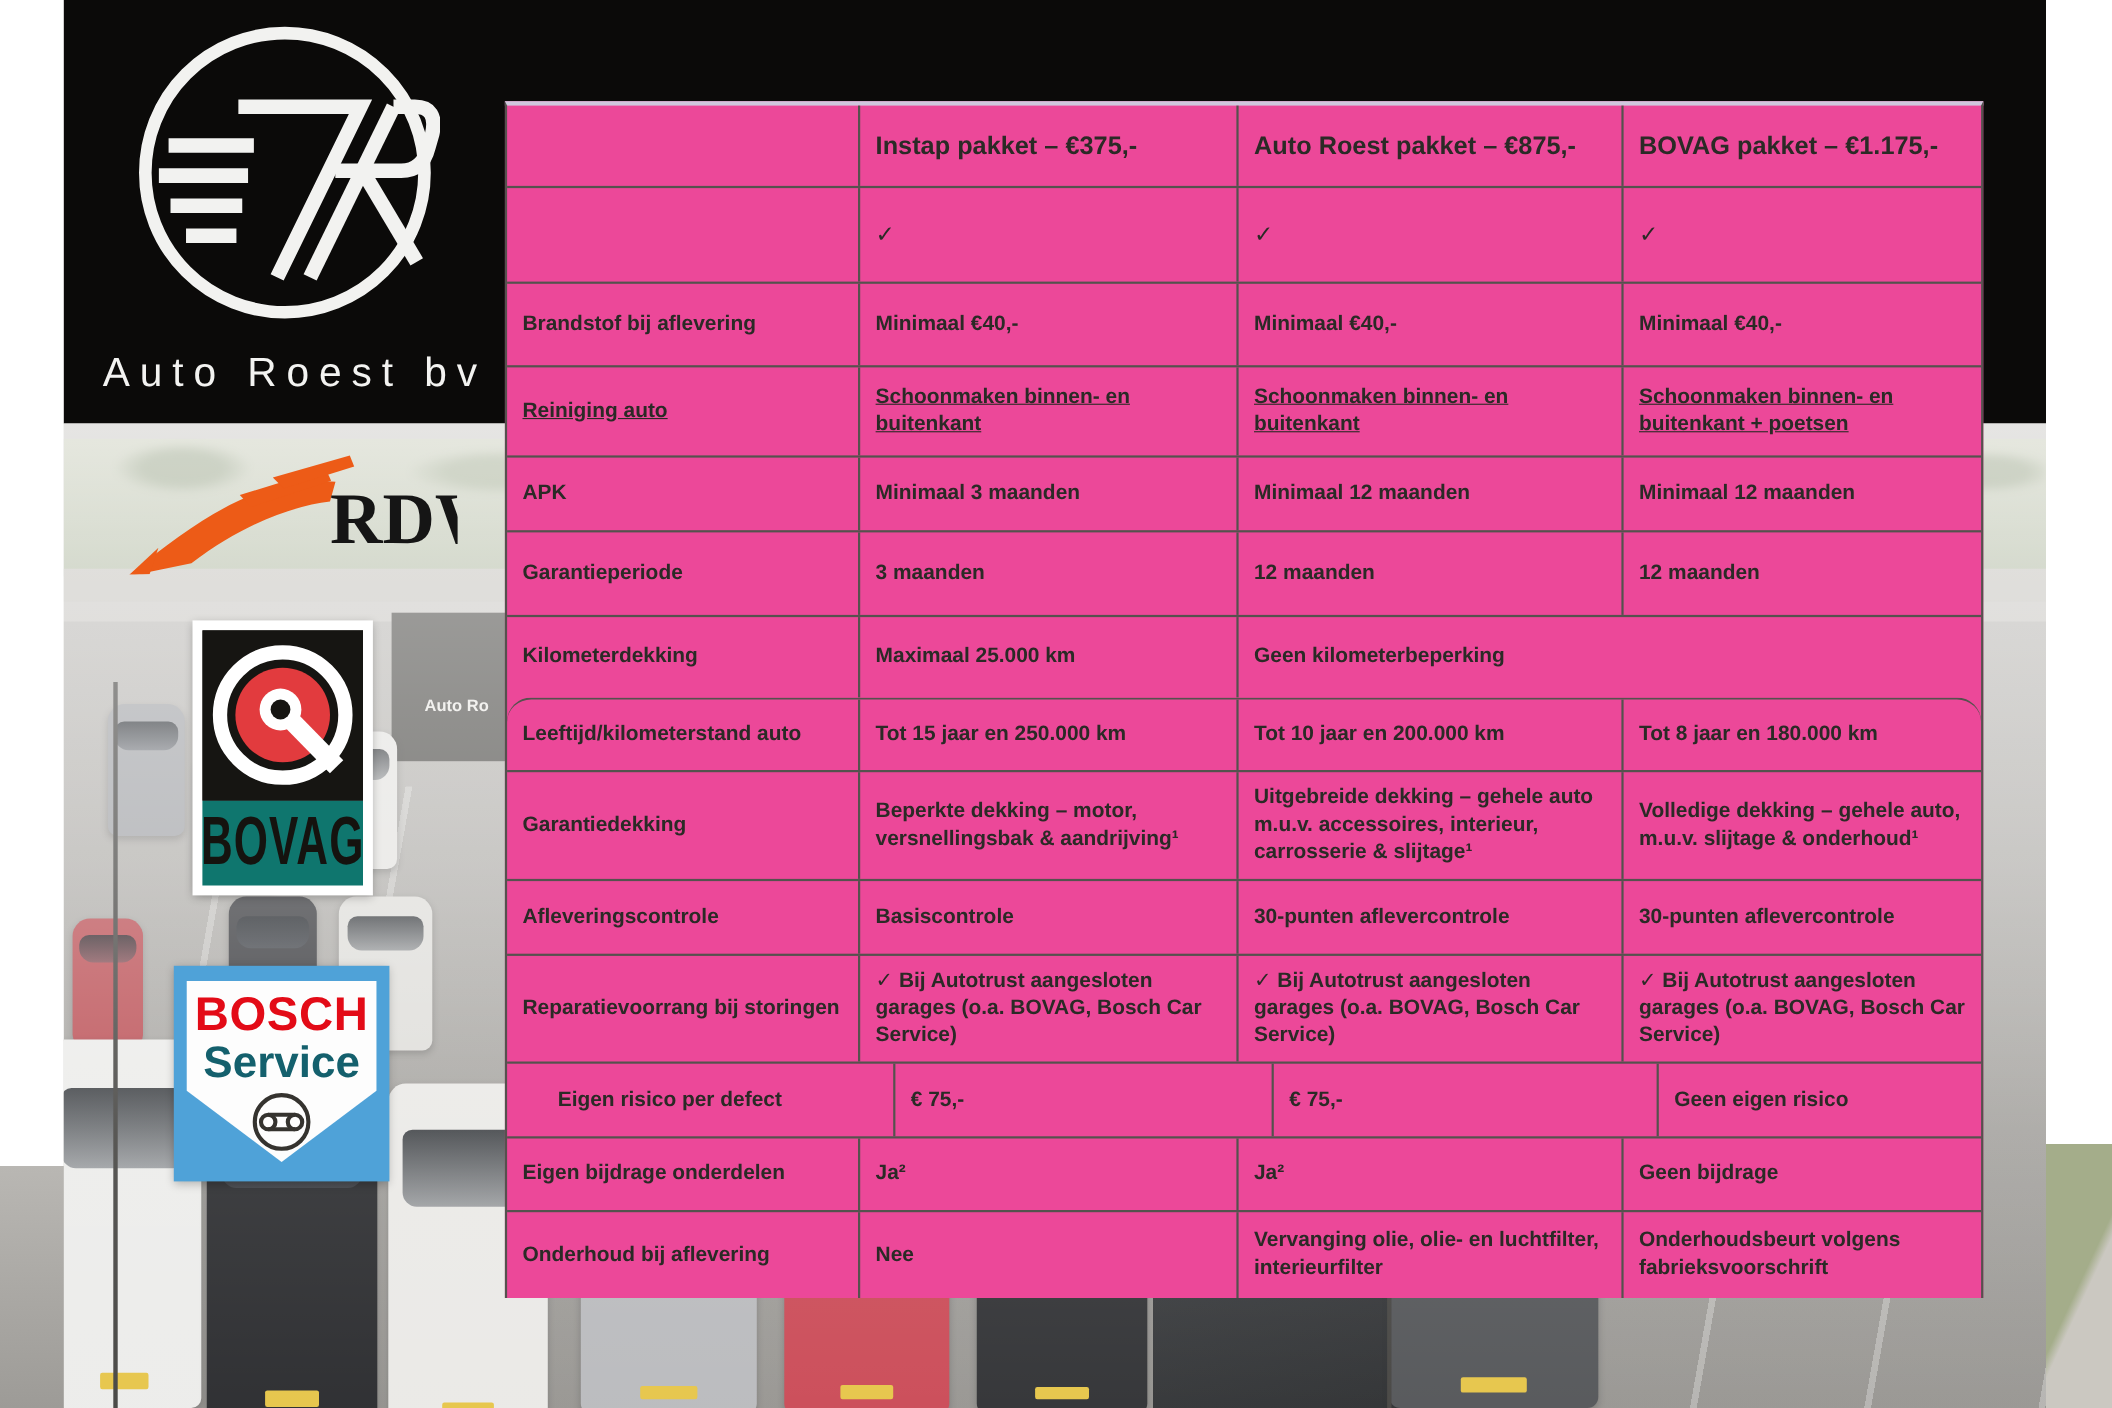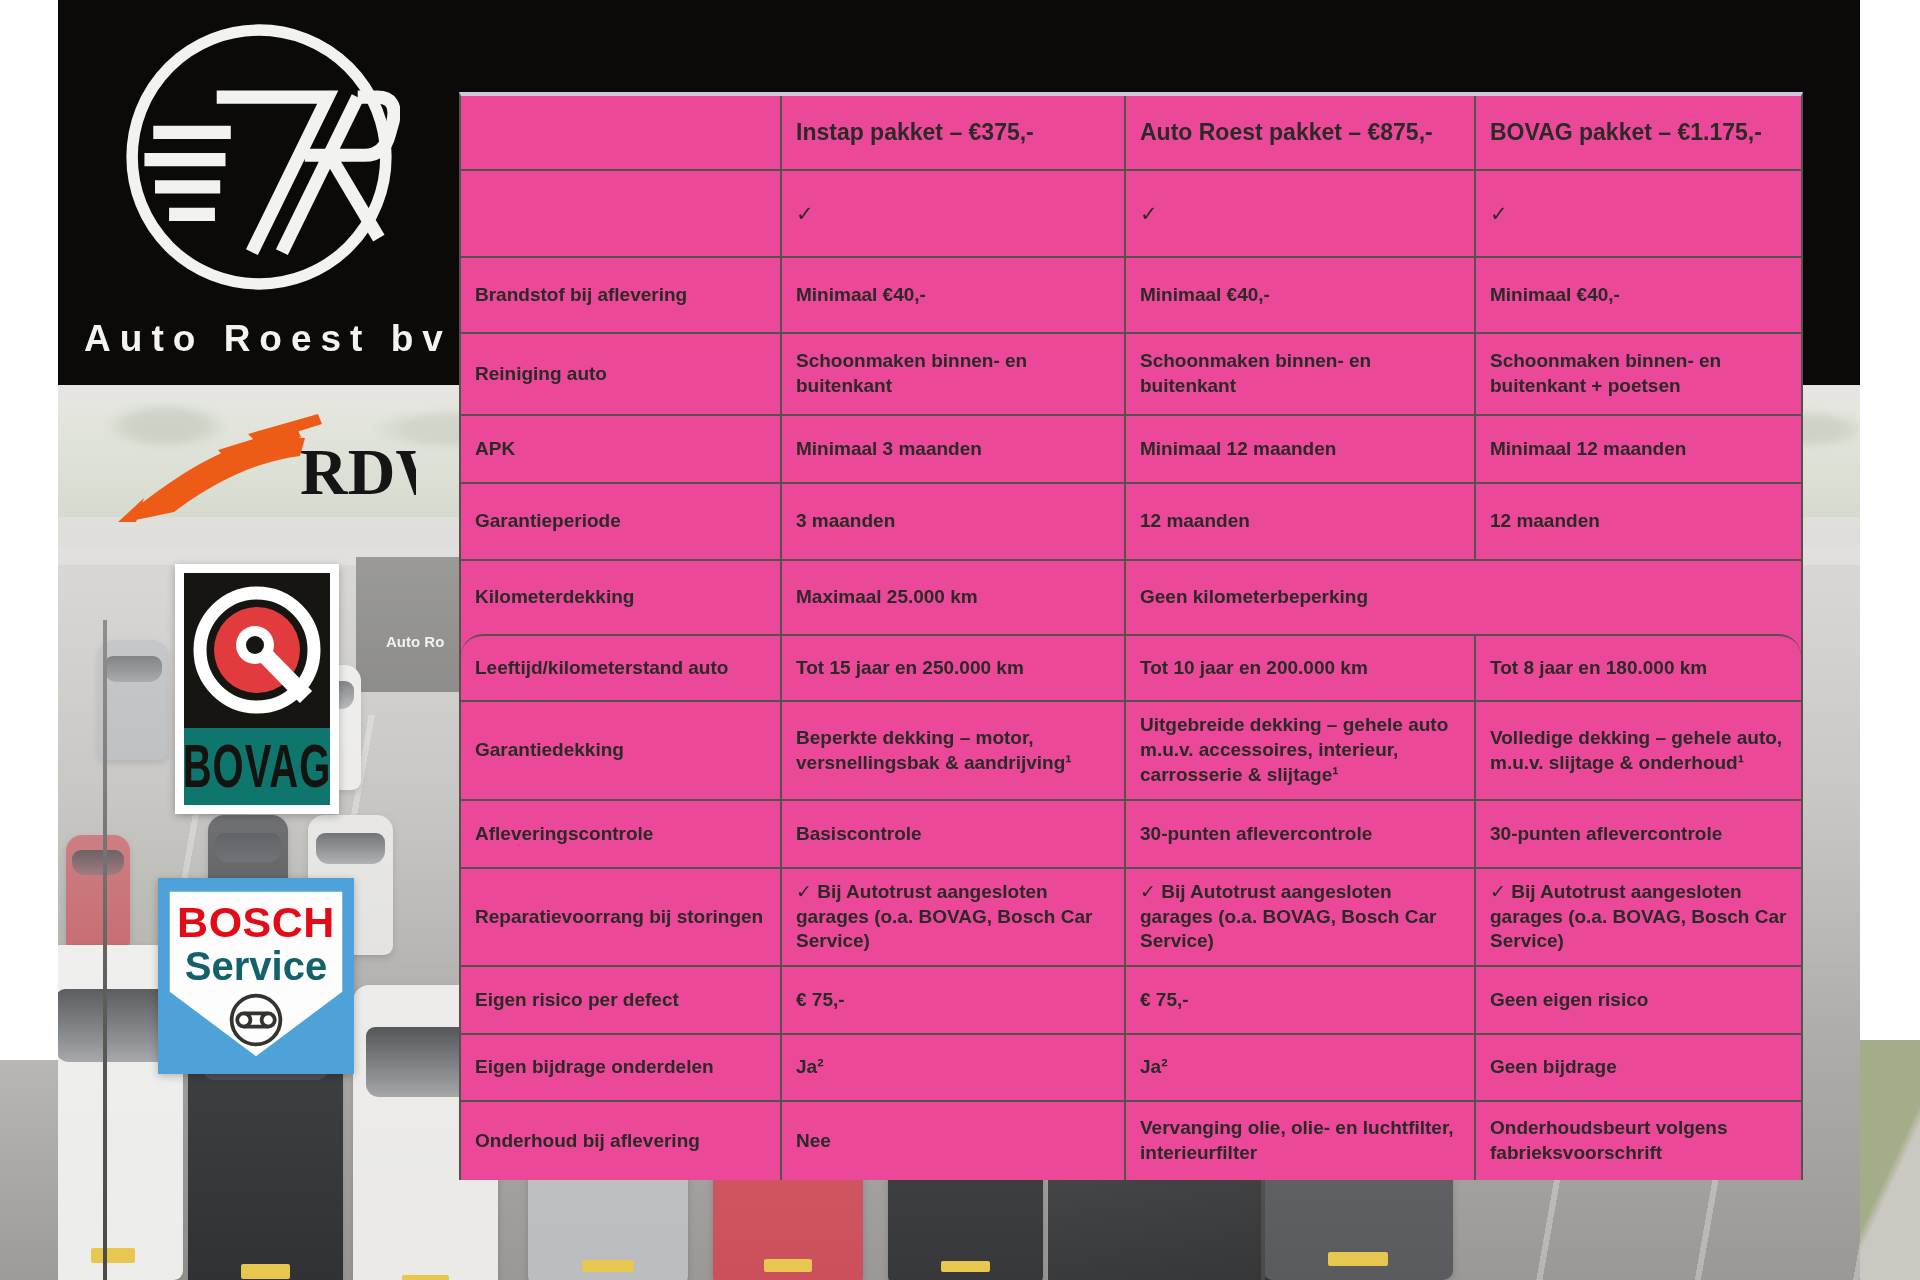--- a/index.html
+++ b/index.html
@@ -7,21 +7,21 @@
        font-family:"Liberation Sans","DejaVu Sans",sans-serif;}
   .abs{position:absolute;}
 
   
   .band{left:58px;top:0;width:1802px;height:385px;background:#0b0a09;z-index:1;}
 
   
   .brand{left:58px;top:0;width:420px;height:385px;z-index:3;}
   .brand svg{position:absolute;left:60px;top:16px;width:282px;height:282px;}
   .brand-name{position:absolute;left:10px;top:318px;width:400px;text-align:center;
-              color:#f3f3f1;font-size:37px;font-weight:700;letter-spacing:9px;}
+              color:#f3f3f1;font-size:37px;font-weight:400;letter-spacing:9px;}
 
   
   .photo{left:58px;top:385px;width:1802px;height:895px;overflow:hidden;z-index:2;background:#c7c5c1;}
   .field{position:absolute;left:0;top:14px;width:100%;height:125px;background:linear-gradient(#c7cbb8,#aeb8a0);}
   .trees{position:absolute;left:0;top:2px;width:100%;height:70px;filter:blur(3px);opacity:.8;
     background-image:
       radial-gradient(90px 34px at 6% 55%, #8a987a 0 40%, transparent 70%),
       radial-gradient(120px 30px at 22% 60%, #95a184 0 40%, transparent 70%),
       radial-gradient(80px 26px at 38% 50%, #8d9a7c 0 40%, transparent 70%),
       radial-gradient(140px 30px at 63% 58%, #909d80 0 40%, transparent 70%),
@@ -80,23 +80,23 @@
   .pkg-table{left:459px;top:92px;width:1340px;z-index:5;background:#ec4899;
       border-top:4px solid #d0c7de;border-left:2px solid #55524e;border-right:2px solid #55524e;
       color:#2b2a26;}
   .t-row{display:grid;grid-template-columns:319px 344px 350px 327px;box-sizing:border-box;}
   .t-row + .t-row{border-top:2px solid #55524e;}
   .cell{display:flex;align-items:center;padding:6px 12px 6px 14px;box-sizing:border-box;
         font-size:19px;font-weight:700;line-height:1.3;}
   .cell + .cell{border-left:2px solid #55524e;}
   .head{font-size:23px;font-weight:700;}
   .chk{font-weight:400;font-size:21px;}
-  .r0{height:73px;} .r1{height:87px;} .r2{height:76px;} .r3{height:82px;}
+  .r0{height:73px;} .r1{height:87px;} .r2{height:76px;} .r3{height:82px;text-decoration:underline;}
   .r4{height:68px;} .r5{height:77px;text-align:right;} .r6{height:75px;} .r7{height:66px;border-radius:22px;}
-  .r8{height:99px;} .r9{height:68px;} .r10{height:98px;} .r11{height:68px;}
+  .r8{height:99px;} .r9{height:68px;} .r10{height:98px;} .r11{height:68px;padding-left:32px;}
   .r12{height:67px;} .r13{height:80px;}
 </style>
 </head>
 <body>
 
 <div class="abs band"></div>
 
 <div class="abs photo">
   <div class="field"></div>
   <div class="trees"></div>

